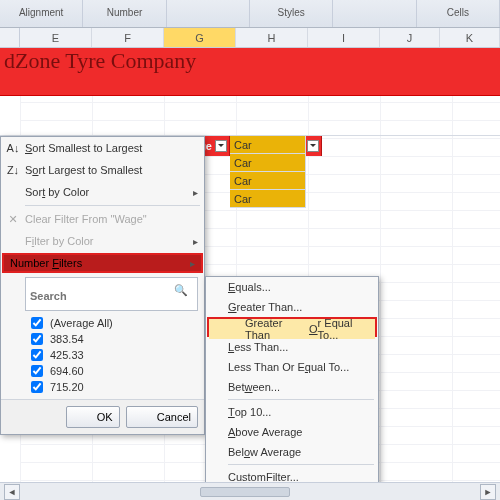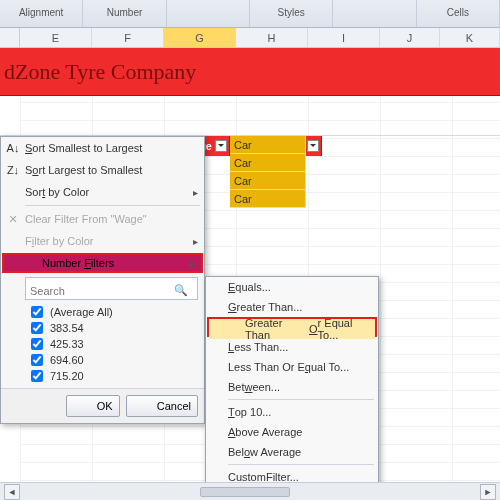--- a/index.html
+++ b/index.html
@@ -10,21 +10,21 @@
   .rib-group { flex:1; border-right:1px solid #c7cedb; text-align:center; line-height:26px; }
 
   
   .colhdr { display:flex; height:20px; border-bottom:1px solid #c7cedb; position:relative; }
   .rowhdr-cell { width:20px; background:#eef1f6; border-right:1px solid #c7cedb; }
   .ch { border-right:1px solid #d5dae3; background:#eef1f6; text-align:center; font-size:11px; color:#555; line-height:20px;}
   .ch.sel { background:#ffd966; }
   .colE { width:72px;} .colF{width:72px;} .colG{width:72px;} .colH{width:72px;} .colI{width:72px;} .colJ{width:60px;} .colK{width:60px;}
 
   
-  .banner { background:#ef2b2b; color:#8e0000; height:48px; border-bottom:1px solid #c00; display:flex; align-items:center; padding-left:4px;}
+  .banner { background:#ef2b2b; color:#8e0000; height:48px; border-bottom:1px solid #c00; display:flex; padding-left:4px;}
   .banner span { font-family:Georgia,'Times New Roman',serif; font-size:22px; color:#7a0e0e;}
 
   
   .blank { height:40px; border-bottom:1px solid #d5dae3;}
 
   
   .hdrrow { display:flex; height:20px; }
   .hdrrow .sp { width:20px; border-right:1px solid #d5dae3; }
   .hcell { background:#ef2b2b; color:#fff; font-size:11px; font-weight:bold; display:flex; align-items:center; justify-content:flex-end; padding:0 2px 0 4px; border-right:1px solid #b51111; position:relative;}
   .hcell .drop { width:12px; height:12px; background:#fff; border:1px solid #888; margin-left:3px; display:flex; align-items:center; justify-content:center;}
@@ -35,24 +35,24 @@
   .dcell { height:18px; border-right:1px solid #d5dae3; border-bottom:1px solid #d5dae3; font-size:11px; padding-left:4px; line-height:18px; color:#333; background:#eab308;}
 
   
   .menu1 { position:absolute; left:0px; top:136px; width:205px; background:#f6f6f6; border:1px solid #9aa4b3; box-shadow:2px 2px 6px rgba(0,0,0,.3); font-size:11px; }
   .menu1 .row { display:flex; align-items:center; height:22px; padding-left:24px; position:relative; color:#333;}
   .menu1 .ico { position:absolute; left:4px; width:16px; height:16px; font-size:11px; display:flex; align-items:center; justify-content:center;}
   .menu1 .arrow::after{content:"▸"; position:absolute; right:6px; color:#555; font-size:10px;}
   .menu1 .sep { height:1px; background:#d0d5dd; margin:2px 4px 2px 24px;}
   .menu1 .disabled { color:#a9a9a9; }
   .menu1 .highlight-red { border:2px solid #e02020; margin:1px; height:20px;}
-  .menu1 .hlinner { background:#be185d; display:flex; align-items:center; height:100%; padding-left:38px; position:relative;}
+  .menu1 .hlinner { background:#b91c1c; display:flex; align-items:center; height:100%; padding-left:6px; position:relative;}
   .menu1 .hlinner::after{content:"▸"; position:absolute; right:6px; color:#555;font-size:10px;}
   .searchbox { margin:4px 6px 4px 24px; }
-  .searchbox input{ width:100%; height:23px; font-size:11px; padding:4px 18px 0 4px; border:1px solid #b8c0cc;}
+  .searchbox input{ width:100%; height:34px; font-size:11px; padding:4px 18px 0 4px; border:1px solid #b8c0cc;font-weight:bold;}
   .searchwrap{position:relative;}
   .searchwrap .mag{position:absolute; right:10px; top:7px; font-size:11px; color:#777;}
   .checklist { margin:2px 6px 4px 26px; max-height:96px; overflow:auto; border:0;}
   .checklist label{display:flex;align-items:center;height:16px;font-size:11px;color:#333;gap:4px;}
   .checklist input{width:12px;height:12px;}
   .btnrow { display:flex; justify-content:flex-end; gap:6px; padding:6px; border-top:1px solid #d0d5dd; background:#f0f0f0;}
   .btn { min-width:54px; height:22px; font-size:11px; border:1px solid #9aa4b3; background:linear-gradient(#fefefe,#e6e9ef); border-radius:2px;padding-left:30px;}
 
   
   .menu2 { position:absolute; left:205px; top:276px; width:174px; background:#f8f8f8; border:1px solid #9aa4b3; box-shadow:2px 2px 6px rgba(0,0,0,.3); font-size:11px;}

